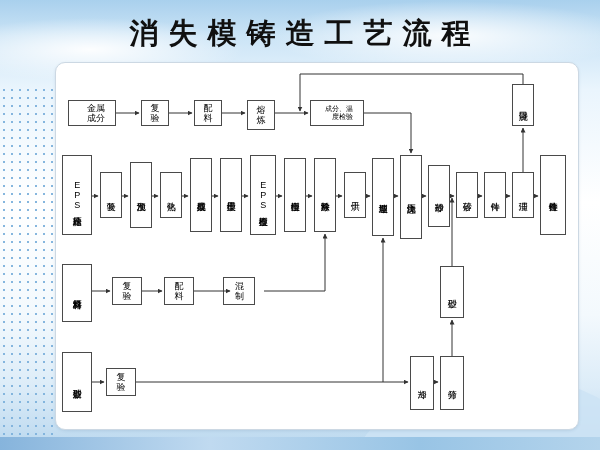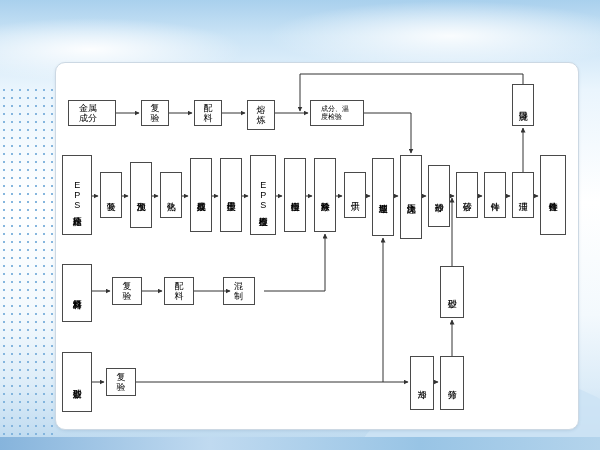--- a/index.html
+++ b/index.html
@@ -31,36 +31,37 @@
     position:absolute;top:14px;left:0;width:100%;text-align:center;
     font-size:29px;font-weight:bold;color:#101010;letter-spacing:10px;text-indent:10px;
   }
   .panel{
     position:absolute;left:55px;top:62px;width:522px;height:366px;
     background:#ffffff;border:1px solid #ccd8e3;border-radius:10px;
     box-shadow:0 1px 3px rgba(40,80,120,.12);
   }
   .n{
     position:absolute;background:#fff;border:1px solid #4a4a4a;box-sizing:border-box;
-    display:flex;align-items:center;justify-content:center;text-align:left;
+    display:flex;align-items:center;justify-content:center;text-align:right;
     font-size:9px;line-height:1.15;color:#000;padding:10px;overflow:hidden;
   }
   .v{writing-mode:vertical-rl;text-orientation:upright;}
   .small{font-size:7px;}
   svg.wires{position:absolute;left:0;top:0;pointer-events:none;}
 </style>
 </head>
 <body>
 
 <div class="slide">
   <div class="clouds"></div>
   <div class="dots"></div>
   <div class="corner-wave"></div>
   <div class="bottom-band"></div>
 
+  <div class="title">消失模铸造工艺流程</div>
 
   <div class="panel"></div>
 
   <div class="n" style="left:68px;top:100px;width:48px;height:26px">金属成分</div>
   <div class="n" style="left:141px;top:100px;width:28px;height:26px">复验</div>
   <div class="n" style="left:194px;top:100px;width:28px;height:26px">配料</div>
   <div class="n" style="left:247px;top:100px;width:28px;height:30px">熔炼</div>
   <div class="n small" style="left:310px;top:100px;width:54px;height:26px">成分、温度检验</div>
   <div class="n v" style="left:512px;top:84px;width:22px;height:42px">浇冒口</div>
 

